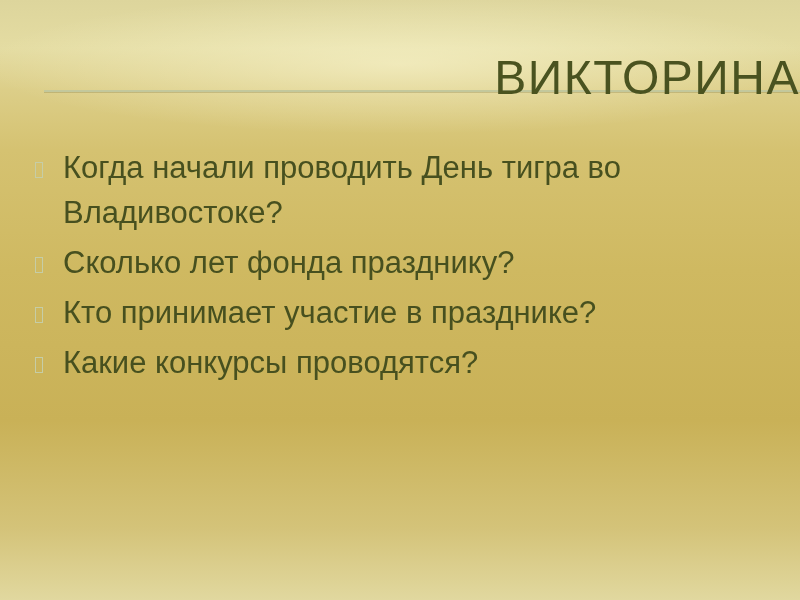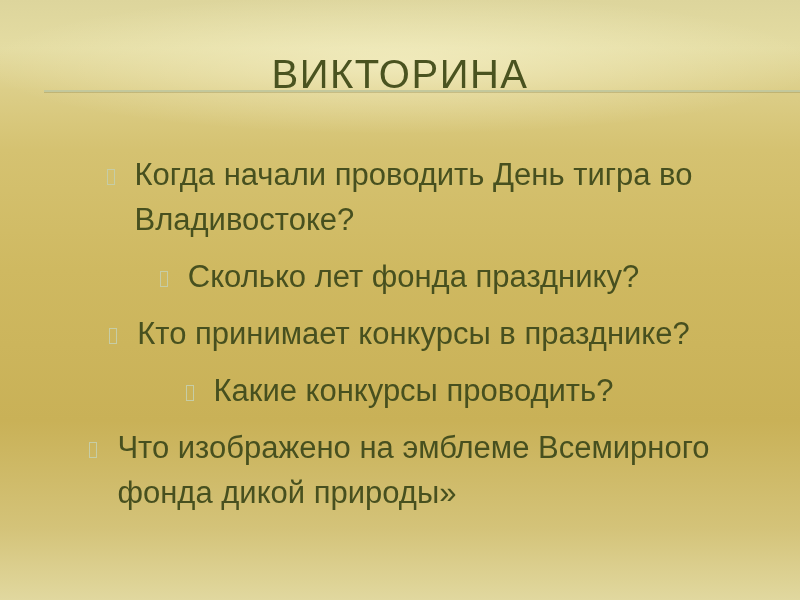--- a/index.html
+++ b/index.html
@@ -34,38 +34,37 @@
     height: 2px;
     background: #c3c89c;
     box-shadow: 0 1px 0 rgba(128, 118, 66, 0.30);
   }
   .title {
     position: absolute;
     top: 54px;
     left: 0;
     width: 100%;
     margin: 0;
-    text-align: center;
-    font-size: 40px;
+    text-align: right;
+    font-size: 48px;
     font-weight: 400;
     letter-spacing: 1.5px;
     line-height: 1;
     color: #4a5320;
   }
   .content {
     position: absolute;
     top: 140px;
     left: 35px;
     right: 36px;
   }
   .item {
     display: flex;
     align-items: flex-start;
-    margin: 12px 0 3px 0;
-    justify-content: center;
+    margin: 5px 0 3px 0;
   }
   .marker {
     flex: 0 0 auto;
     width: 6px;
     height: 14px;
     margin-top: 17px;
     border: 1.5px solid #c6cda6;
     background: transparent;
   }
   .text {
@@ -88,25 +87,20 @@
       <span class="marker"></span>
       <span class="text">Когда начали проводить День тигра во
 Владивостоке?</span>
     </div>
     <div class="item">
       <span class="marker"></span>
       <span class="text">Сколько лет фонда празднику?</span>
     </div>
     <div class="item">
       <span class="marker"></span>
-      <span class="text">Кто принимает конкурсы в празднике?</span>
+      <span class="text">Кто принимает участие в празднике?</span>
     </div>
     <div class="item">
       <span class="marker"></span>
-      <span class="text">Какие конкурсы проводить?</span>
-    </div>
-    <div class="item">
-      <span class="marker"></span>
-      <span class="text">Что изображено на эмблеме Всемирного
-фонда дикой природы»</span>
+      <span class="text">Какие конкурсы проводятся?</span>
     </div>
   </div>
 </div>
 
 </body></html>

